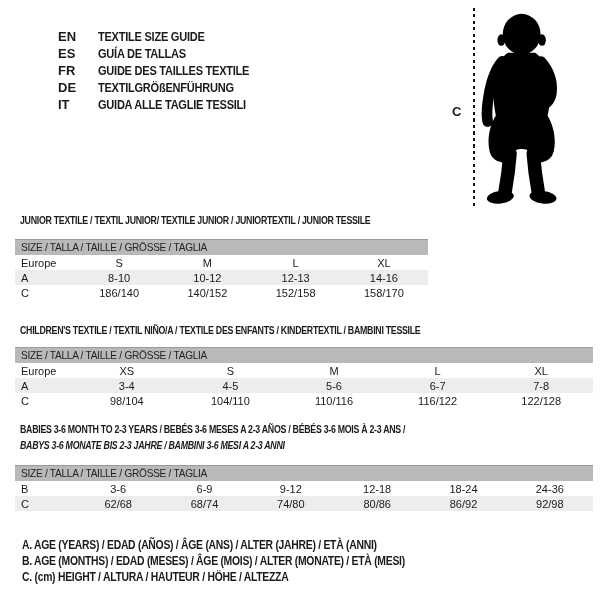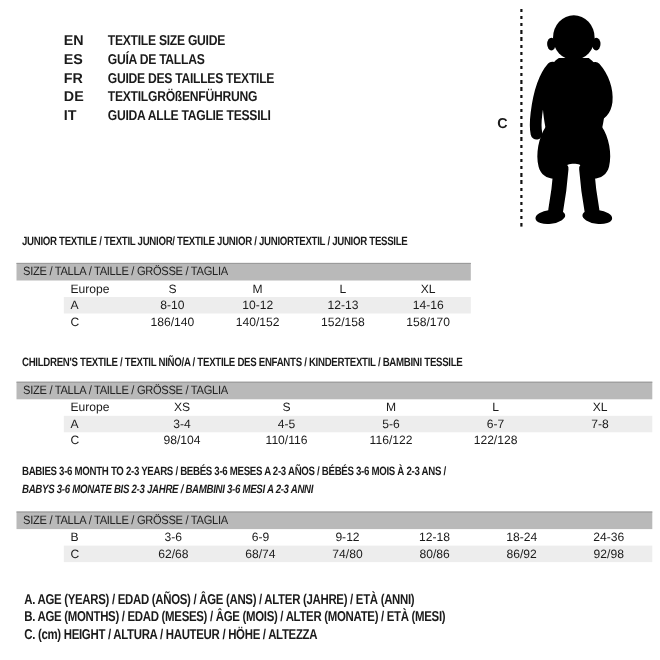--- a/index.html
+++ b/index.html
@@ -55,21 +55,21 @@
   .table-children { top: 347px; width: 578px; }
   .table-babies   { top: 465px; width: 578px; }
 
   .size-band {
     height: 16px; line-height: 15px;
     background: #b9b9b9;
     border-top: 1px solid #9b9b9b;
     padding-left: 6px;
     color: #222;
   }
-  .t-row { display: grid; height: 15px; line-height: 16px; margin-left: 43px; }
+  .t-row { display: grid; height: 15px; line-height: 16px; }
   .cols-4 { grid-template-columns: 60px repeat(4, 1fr); }
   .cols-5 { grid-template-columns: 60px repeat(5, 1fr); }
   .cols-6 { grid-template-columns: 60px repeat(6, 1fr); }
   .t-row.shaded { background: #ededed; }
   .t-label { padding-left: 6px; text-align: left; }
   .t-cell { text-align: center; }
 
   
   .footnotes { position: absolute; left: 22px; top: 537px; }
   .footnote { height: 16px; line-height: 16px; font-size: 13px; }
@@ -167,20 +167,21 @@
     <span class="t-label">A</span>
     <span class="t-cell">3-4</span>
     <span class="t-cell">4-5</span>
     <span class="t-cell">5-6</span>
     <span class="t-cell">6-7</span>
     <span class="t-cell">7-8</span>
   </div>
   <div class="t-row cols-5">
     <span class="t-label">C</span>
     <span class="t-cell">98/104</span>
+    <span class="t-cell">104/110</span>
     <span class="t-cell">110/116</span>
     <span class="t-cell">116/122</span>
     <span class="t-cell">122/128</span>
   </div>
 </div>
 
 <div class="sec-title sec-title-babies-1">
   <span class="cond">BABIES 3-6 MONTH TO 2-3 YEARS / BEBÉS 3-6 MESES A 2-3 AÑOS / BÉBÉS 3-6 MOIS À 2-3 ANS /</span>
 </div>
 <div class="sec-title sec-title-babies-2">

